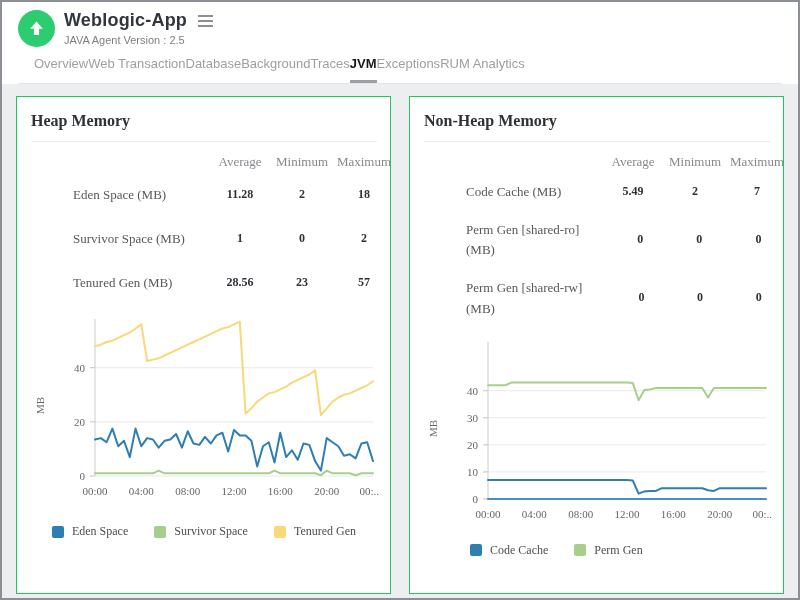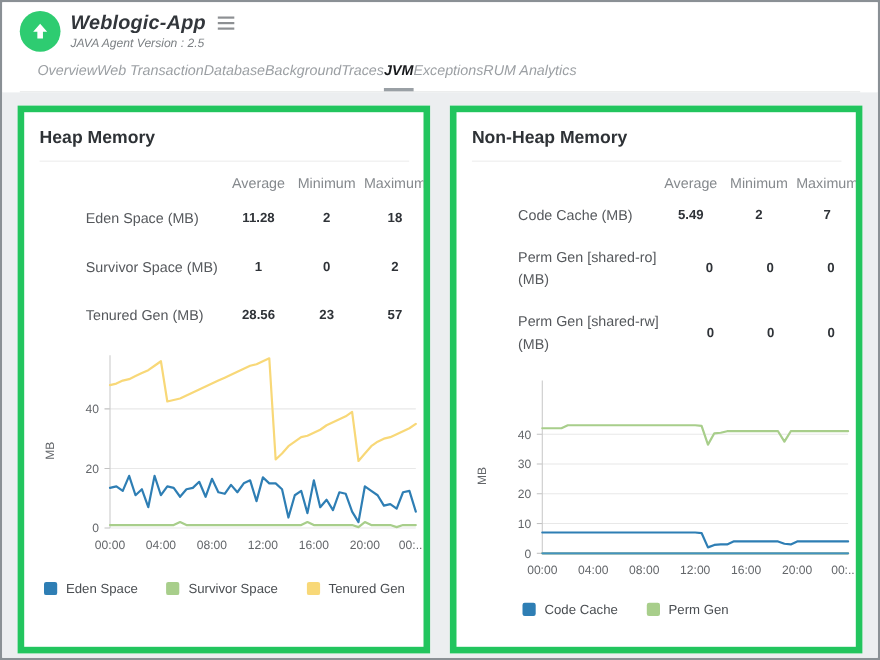--- a/index.html
+++ b/index.html
@@ -5,42 +5,42 @@
   * { box-sizing: border-box; }
   html,body { margin:0; padding:0; }
   body {
     width:800px; height:600px;
     border:2px solid #8a9095;
     background:#ffffff;
     font-family:"Liberation Sans", sans-serif;
     overflow:hidden;
   }
   
-  .header { padding:8px 16px 0 16px; background:#fff;font-style:italic; }
+  .header { padding:8px 16px 0 16px; background:#fff; }
   .app-row { display:flex; align-items:flex-start; }
   .status-circle {
     width:37px; height:37px; border-radius:50%;
     display:flex; align-items:center; justify-content:center;
     flex:0 0 auto;
   }
   .title-block { margin-left:9px; }
   .title-line { display:flex; align-items:center; gap:9px; }
   .app-title { font-size:18px; font-weight:bold; color:#32363b; letter-spacing:.2px; }
   .hamburger { display:inline-flex; flex-direction:column; gap:3px; cursor:pointer; padding:2px; }
   .hamburger span { display:block; width:15px; height:2px; background:#8d9093; }
   .app-subtitle { font-size:11px; color:#7c8084; margin-top:3px; }
   
   .tabs { display:flex; padding:9px 0 0 16px; border-bottom:1px solid #e4e5e6; }
   .tab { font-size:13px; color:#9b9fa3; padding-bottom:9px; cursor:pointer; border-bottom:3px solid transparent; white-space:nowrap; }
   .tab.active { color:#17191c; font-weight:bold; border-bottom-color:#9aa0a5; }
   
   .content { background:#eceef0; padding:12px 14px 14px 14px; height:524px; display:flex; gap:18px; }
   .card {
-    flex:1 1 0; background:#fff; border:6px solid #22c55e;
-    padding:13px 13px 13px 14px; overflow:hidden;
+    flex:1 1 0; background:#fff; border:1px solid #22c55e;
+    padding:13px 13px 13px 14px; overflow:hidden;font-family:Liberation Serif, serif;
   }
   .card-title { font-size:16px; font-weight:bold; color:#2e3236; padding:2px 0 11px 0; border-bottom:1px solid #ededed; }
   
   .stats { width:calc(100% + 18px); margin-top:4px; }
   .stats-header { display:flex; padding:8px 0 2px 0; }
   .stats-header .col { width:62px; text-align:center; font-size:13px; color:#85898d; }
   .col-label { flex:1 1 auto; }
   .stat-row { display:flex; align-items:center; }
   .heap-rows .stat-row { padding:11px 0; }
   .nonheap-rows .stat-row { padding:8px 0; }

